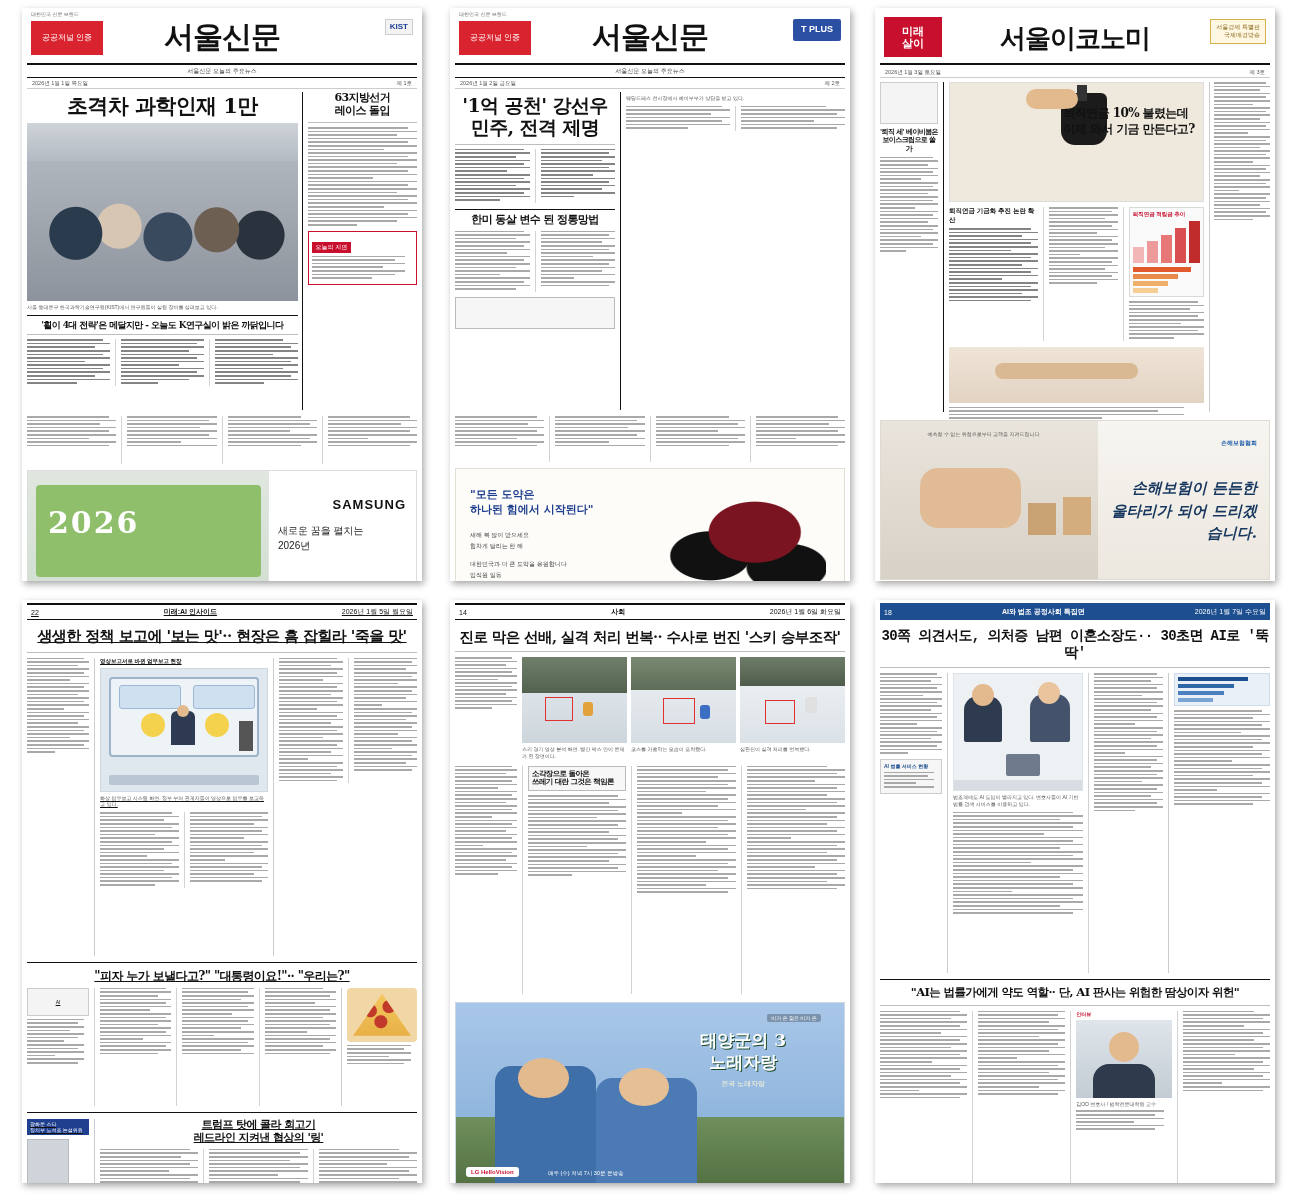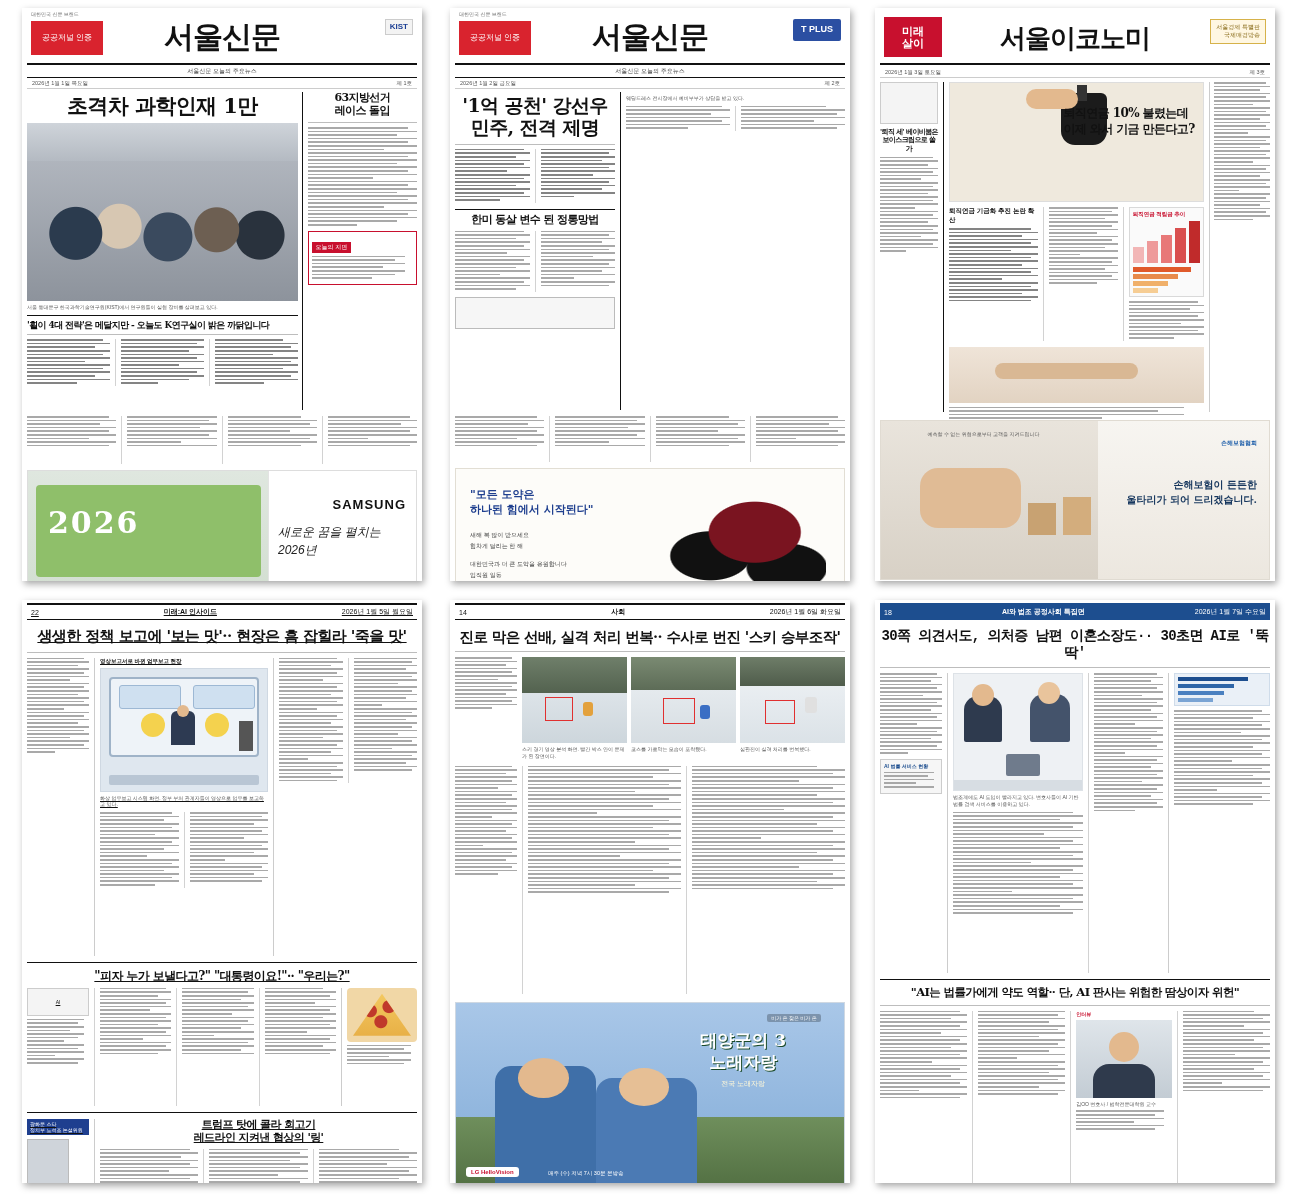--- a/index.html
+++ b/index.html
@@ -78,21 +78,21 @@
                  radial-gradient(circle at 18% 62%, #2b3b4e 0 26px, transparent 27px),
                  radial-gradient(circle at 34% 58%, #d7c7b2 0 22px, transparent 23px),
                  radial-gradient(circle at 52% 64%, #3a4a5e 0 24px, transparent 25px),
                  radial-gradient(circle at 70% 60%, #6d5f52 0 22px, transparent 23px),
                  radial-gradient(circle at 86% 63%, #29323d 0 24px, transparent 25px),
                  linear-gradient(#b9bec6,#8d939c);"></div>
             <div style="position:absolute;left:0;right:0;top:0;height:38px;background:linear-gradient(#cfd4da,#b4bac2);"></div>
           </div>
           <div class="cap" style="margin:3px 0 4px;">서울 동대문구 한국과학기술연구원(KIST)에서 연구원들이 실험 장비를 살펴보고 있다.</div>
           <div class="hline"></div>
-          <div class="headline" style="font-size:9px;margin:4px 0;">'횔이 4대 전략'은 메달지만 - 오늘도 K연구실이 밝은 까닭입니다</div>
+          <div class="headline" style="font-size:9px;text-align:center;margin:4px 0;">'횔이 4대 전략'은 메달지만 - 오늘도 K연구실이 밝은 까닭입니다</div>
           <div class="hline thin"></div>
           <div style="display:flex;gap:5px;margin-top:4px;">
             <div class="tx dark" style="flex:1;">
               <i class="s90"></i>
                 <i></i>
                 <i class="s80"></i>
                 <i></i>
                 <i class="s90"></i>
                 <i></i>
                 <i class="s70"></i>
@@ -232,21 +232,21 @@
           </div>
       </div>
 
       <div class="ad" style="margin-top:6px;height:160px;background:#e9e2d6;border:1px solid #ddd;">
         <div style="position:absolute;left:0;top:0;width:62%;height:100%;background:linear-gradient(#dfe7df,#cfdccd);"></div>
         <div style="position:absolute;left:8px;top:14px;width:58%;height:92px;background:#8fbf6a;border-radius:4px;"></div>
         <div style="position:absolute;left:20px;top:34px;font-family:'DejaVu Serif',serif;font-weight:bold;font-size:30px;color:#fff;letter-spacing:2px;">2026</div>
 
         <div style="position:absolute;right:0;top:0;width:38%;height:100%;background:#fff;border-left:1px solid #e3e3e3;"></div>
         <div style="position:absolute;right:10px;top:26px;font-weight:bold;font-size:13px;letter-spacing:1px;color:#111;">SAMSUNG</div>
-        <div style="position:absolute;right:10px;top:52px;width:33%;font-size:12px;line-height:1.5;white-space:pre-line;color:#222;font-style:italic;">새로운 꿈을 펼치는
+        <div style="position:absolute;right:10px;top:52px;width:33%;font-size:10px;line-height:1.5;white-space:pre-line;color:#222;">새로운 꿈을 펼치는
 2026년</div>
 
       </div>
     </div>
   </div>
 
   <div class="page" style="left:450px;top:8px;width:400px;height:573px;">
     <div class="pad" style="padding:3px 5px;box-sizing:border-box;">
 
       <div class="masthead">
@@ -652,21 +652,21 @@
           </div>
         </div>
       </div>
 
       <div class="ad" style="margin-top:8px;height:158px;background:linear-gradient(#f7f5f1,#ece7df);border:1px solid #e0dbd2;">
         <div style="position:absolute;left:0;top:0;width:56%;height:100%;background:linear-gradient(#e9e4dc,#d8d1c6);"></div>
         <div style="position:absolute;left:10%;top:30%;width:26%;height:38%;background:#e0bb95;border-radius:18px;"></div>
         <div style="position:absolute;left:38%;top:52%;width:7%;height:20%;background:#c8a272;"></div>
         <div style="position:absolute;left:47%;top:48%;width:7%;height:24%;background:#d3ad7d;"></div>
         <div style="position:absolute;right:12px;top:18px;font-size:6px;color:#1f5faa;font-weight:bold;">손해보험협회</div>
-        <div style="position:absolute;right:12px;top:56px;width:40%;text-align:right;font-family:'DejaVu Serif',serif;font-weight:bold;font-size:10px;line-height:1.5;white-space:pre-line;color:#17375e;">손해보험이 든든한
+        <div style="position:absolute;right:12px;top:56px;width:40%;text-align:right;font-family:'DejaVu Serif',serif;font-weight:bold;font-size:15px;line-height:1.5;white-space:pre-line;color:#17375e;font-style:italic;">손해보험이 든든한
 울타리가 되어 드리겠습니다.</div>
         <div style="position:absolute;left:12%;top:10px;width:42%;font-size:5px;color:#555;">예측할 수 없는 위험으로부터 고객을 지켜드립니다</div>
       </div>
     </div>
   </div>
 
   <div class="page" style="left:22px;top:600px;width:400px;height:583px;">
     <div class="pad" style="padding:3px 5px;box-sizing:border-box;text-decoration:underline;">
       <div class="secbar">
         <span>22</span>
@@ -1093,20 +1093,49 @@
               <i class="s90"></i>
               <i></i>
               <i class="s80"></i>
               <i></i>
               <i class="s90"></i>
               <i></i>
               <i class="s70"></i>
             </div>
         </div>
         <div class="tx col-rule" style="flex:1;padding-left:5px">
+          <div style="border:1px solid #bbb;padding:3px;margin-bottom:4px;background:#f7f7f7;">
+            <div class="headline" style="font-size:7.5px;white-space:pre-line;">소각장으로 돌아온
+쓰레기 대란 그것은 책임론</div>
+          </div>
+          <i class="s90"></i>
+            <i></i>
+            <i class="s80"></i>
+            <i></i>
+            <i class="s90"></i>
+            <i></i>
+            <i class="s70"></i>
+            <i></i>
+            <i class="s90"></i>
+            <i></i>
+            <i class="s80"></i>
+            <i></i>
+            <i class="s90"></i>
+            <i></i>
+            <i class="s60"></i>
+            <i></i>
+            <i class="s90"></i>
+            <i></i>
+            <i class="s80"></i>
+            <i></i>
+            <i class="s90"></i>
+            <i></i>
+            <i class="s45"></i>
+        </div>
+        <div class="tx col-rule" style="flex:1;padding-left:5px">
             <i></i>
             <i class="s90"></i>
             <i></i>
             <i class="s80"></i>
             <i></i>
             <i class="s90"></i>
             <i></i>
             <i class="s70"></i>
             <i></i>
             <i class="s90"></i>

